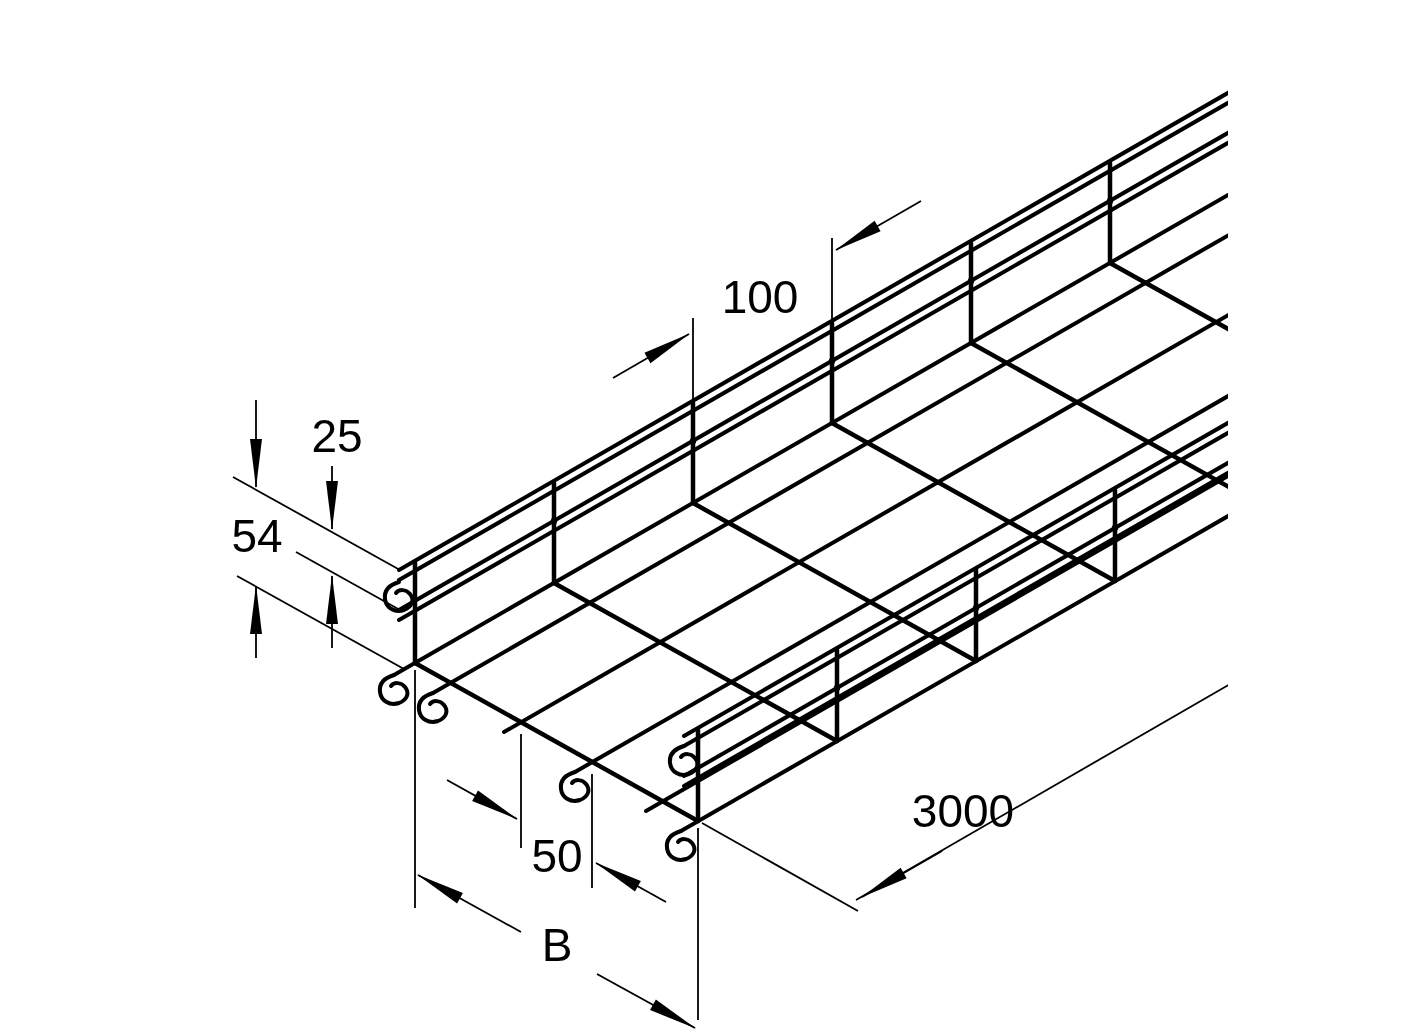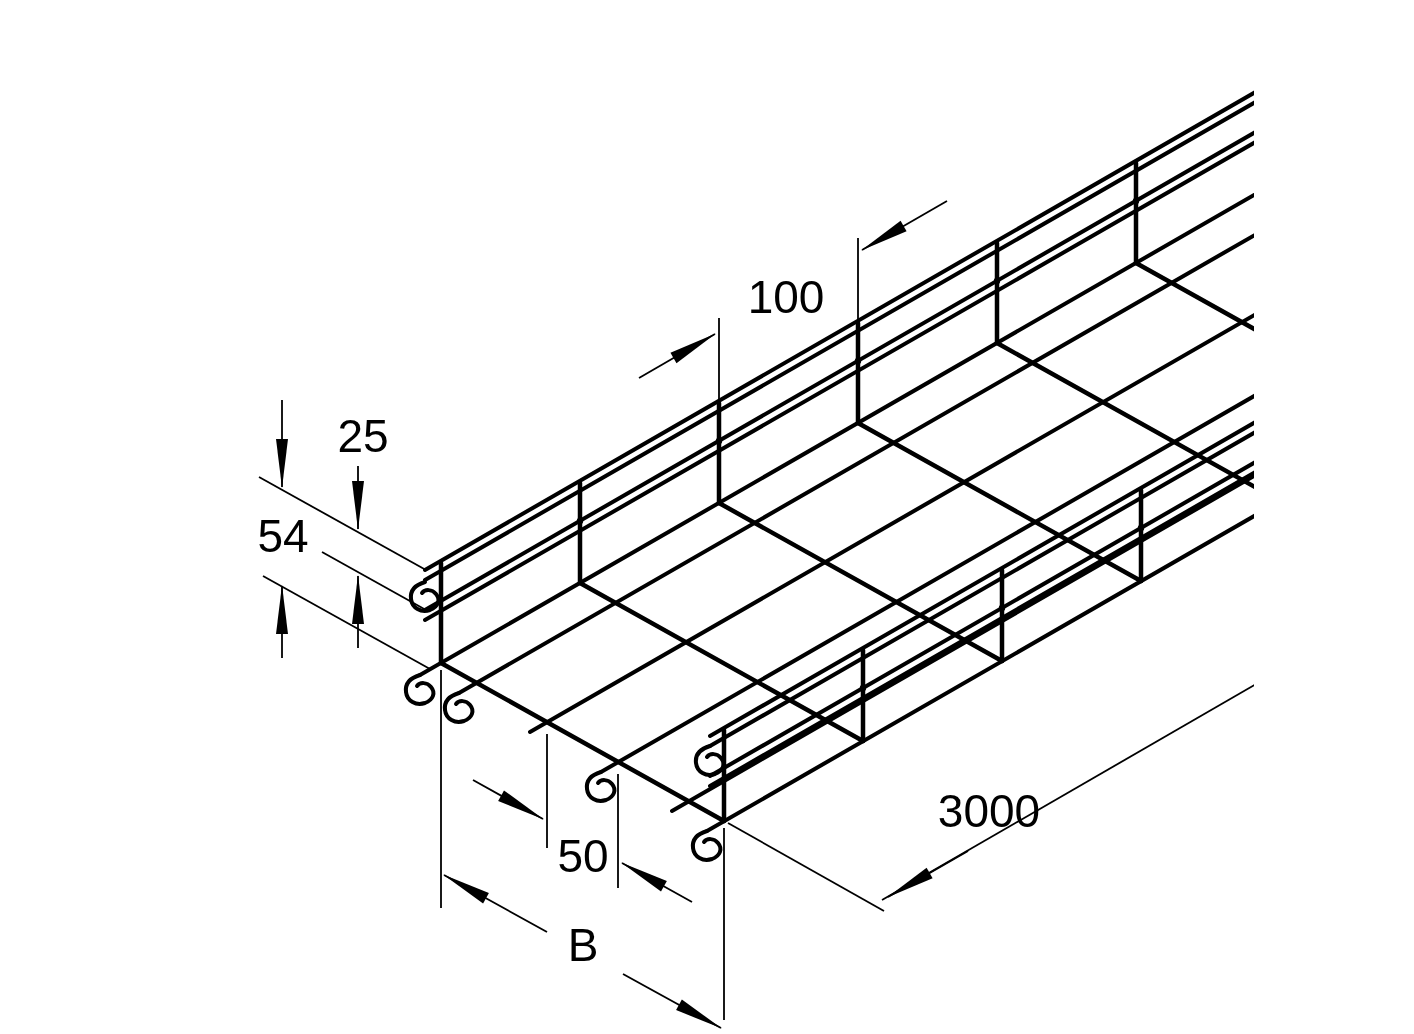--- a/index.html
+++ b/index.html
@@ -7,21 +7,20 @@
     padding: 0;
     background: #ffffff;
   }
   .canvas {
     position: relative;
     width: 1228px;
     height: 1034px;
     background: #ffffff;
     overflow: hidden;
     font-family: "Liberation Sans", "DejaVu Sans", sans-serif;
-    margin-left: 26px;
   }
   svg { display: block; }
   .wire      { stroke: #000; stroke-width: 4;   fill: none; stroke-linecap: round; }
   .crosswire { stroke: #000; stroke-width: 4.5; fill: none; stroke-linecap: round; }
   .hook      { stroke: #000; stroke-width: 4;   fill: none; stroke-linecap: round; }
   .weld      { fill: #000; stroke: none; }
   .dim       { stroke: #000; stroke-width: 1.8; fill: none; }
   .dim-arrow { stroke: #000; stroke-width: 1.8; fill: none; }
   .dim-text  {
     fill: #000;

